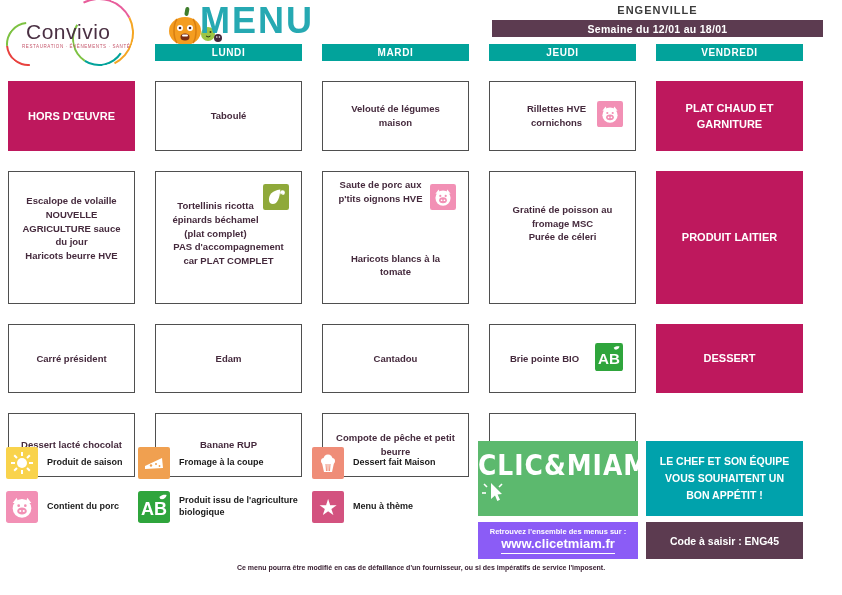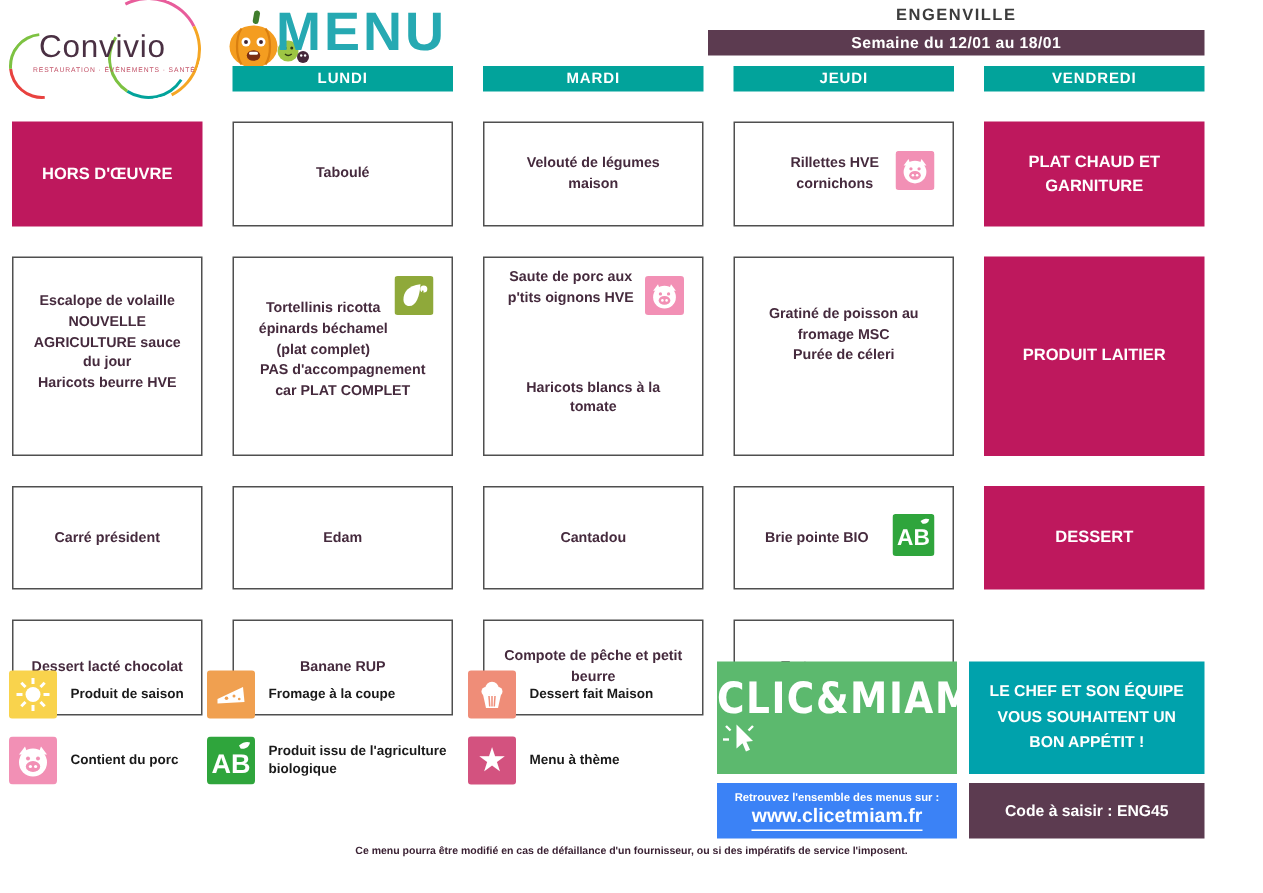--- a/index.html
+++ b/index.html
@@ -7,25 +7,25 @@
 
   
   .logo{position:absolute;left:12px;top:6px;width:132px;height:54px;}
   .logo-text{position:absolute;left:14px;top:14px;font-size:21px;color:#4a3043;letter-spacing:0.5px;}
   .logo-tagline{position:absolute;left:10px;top:38px;font-size:4.5px;color:#c4556a;letter-spacing:0.6px;white-space:nowrap;}
   .arc{position:absolute;border-radius:50%;border:2.5px solid transparent;}
   .arc1{width:66px;height:66px;left:52px;top:-8px;border-top-color:#e85d9b;border-right-color:#f5a623;transform:rotate(18deg);}
   .arc2{width:50px;height:50px;left:60px;top:6px;border-bottom-color:#02a39b;border-left-color:#7dc242;transform:rotate(-12deg);}
   .arc3{width:40px;height:40px;left:-6px;top:16px;border-bottom-color:#e8423f;border-left-color:#7dc242;transform:rotate(40deg);}
 
-  .title-area{position:absolute;left:148px;top:0px;width:190px;height:44px;}
+  .title-area{position:absolute;left:164px;top:0px;width:190px;height:44px;}
   .menu-title{position:absolute;left:36px;top:0px;font-size:36px;color:#26a9b2;letter-spacing:2px;font-weight:bold;}
   .mascots{position:absolute;left:0px;top:6px;}
 
-  .right-head{position:absolute;left:472px;top:4px;width:331px;}
+  .right-head{position:absolute;left:492px;top:4px;width:331px;}
   .site-name{text-align:center;font-size:11px;font-weight:bold;color:#3c3c3c;letter-spacing:1px;}
   .week-bar{margin-top:4px;height:17px;background:#5c3b50;color:#fff;font-size:10.5px;font-weight:bold;display:flex;align-items:center;justify-content:center;letter-spacing:0.3px;}
 
   
   .menu-grid{position:absolute;left:8px;top:44px;width:795px;display:grid;
     grid-template-columns:127px 1fr 1fr 1fr 1fr;
     grid-template-rows:17px 70px 133px 69px 64px;
     column-gap:9px;row-gap:9px;gap:20px;}
   .dayhead{background:#02a39b;color:#fff;font-weight:bold;font-size:10px;display:flex;align-items:center;justify-content:center;letter-spacing:0.6px;}
   .rowhead{background:#be185d;color:#fff;font-weight:bold;font-size:11px;display:flex;align-items:center;justify-content:center;text-align:center;padding:4px 10px;line-height:1.5;}
@@ -36,21 +36,21 @@
 
   
   .legend{position:absolute;left:6px;top:443px;width:466px;display:grid;grid-template-columns:132px 174px 160px;grid-auto-rows:40px;row-gap:4px;}
   .legend-item{display:flex;align-items:center;gap:9px;}
   .legend-label{font-size:9px;font-weight:bold;color:#1a1a1a;line-height:1.3;}
 
   
   .clic-box{position:absolute;left:478px;top:441px;width:160px;height:75px;background:#5cb96e;color:#fff;display:flex;flex-direction:column;align-items:flex-start;justify-content:center;cursor:pointer;}
   .clic-text{font-size:25px;letter-spacing:1px;transform:scaleY(1.15);font-weight:bold;font-family:"DejaVu Sans",sans-serif;}
   .chef-box{position:absolute;left:646px;top:441px;width:157px;height:75px;background:#00a2ac;color:#fff;display:flex;align-items:center;justify-content:center;text-align:center;font-size:10.5px;font-weight:bold;line-height:1.65;padding:0 10px;box-sizing:border-box;}
-  .menus-box{position:absolute;left:478px;top:522px;width:160px;height:37px;background:#3b82f6;color:#fff;display:flex;flex-direction:column;align-items:center;justify-content:center;}
+  .menus-box{position:absolute;left:478px;top:522px;width:160px;height:37px;background:#8b5cf6;color:#fff;display:flex;flex-direction:column;align-items:center;justify-content:center;}
   .menus-prefix{font-size:7.5px;font-weight:bold;}
   .menus-url{font-size:13px;font-weight:bold;border-bottom:1.5px solid #fff;line-height:1.25;cursor:pointer;}
   .code-box{position:absolute;left:646px;top:522px;width:157px;height:37px;background:#5c3b50;color:#fff;display:flex;align-items:center;justify-content:center;font-size:10.5px;font-weight:bold;}
   .disclaimer{position:absolute;left:0;top:564px;width:100%;text-align:center;font-size:7px;font-weight:bold;color:#3a2133;}
 </style>
 </head>
 <body>
 
 <div class="logo">
   <div class="arc arc1"></div>

